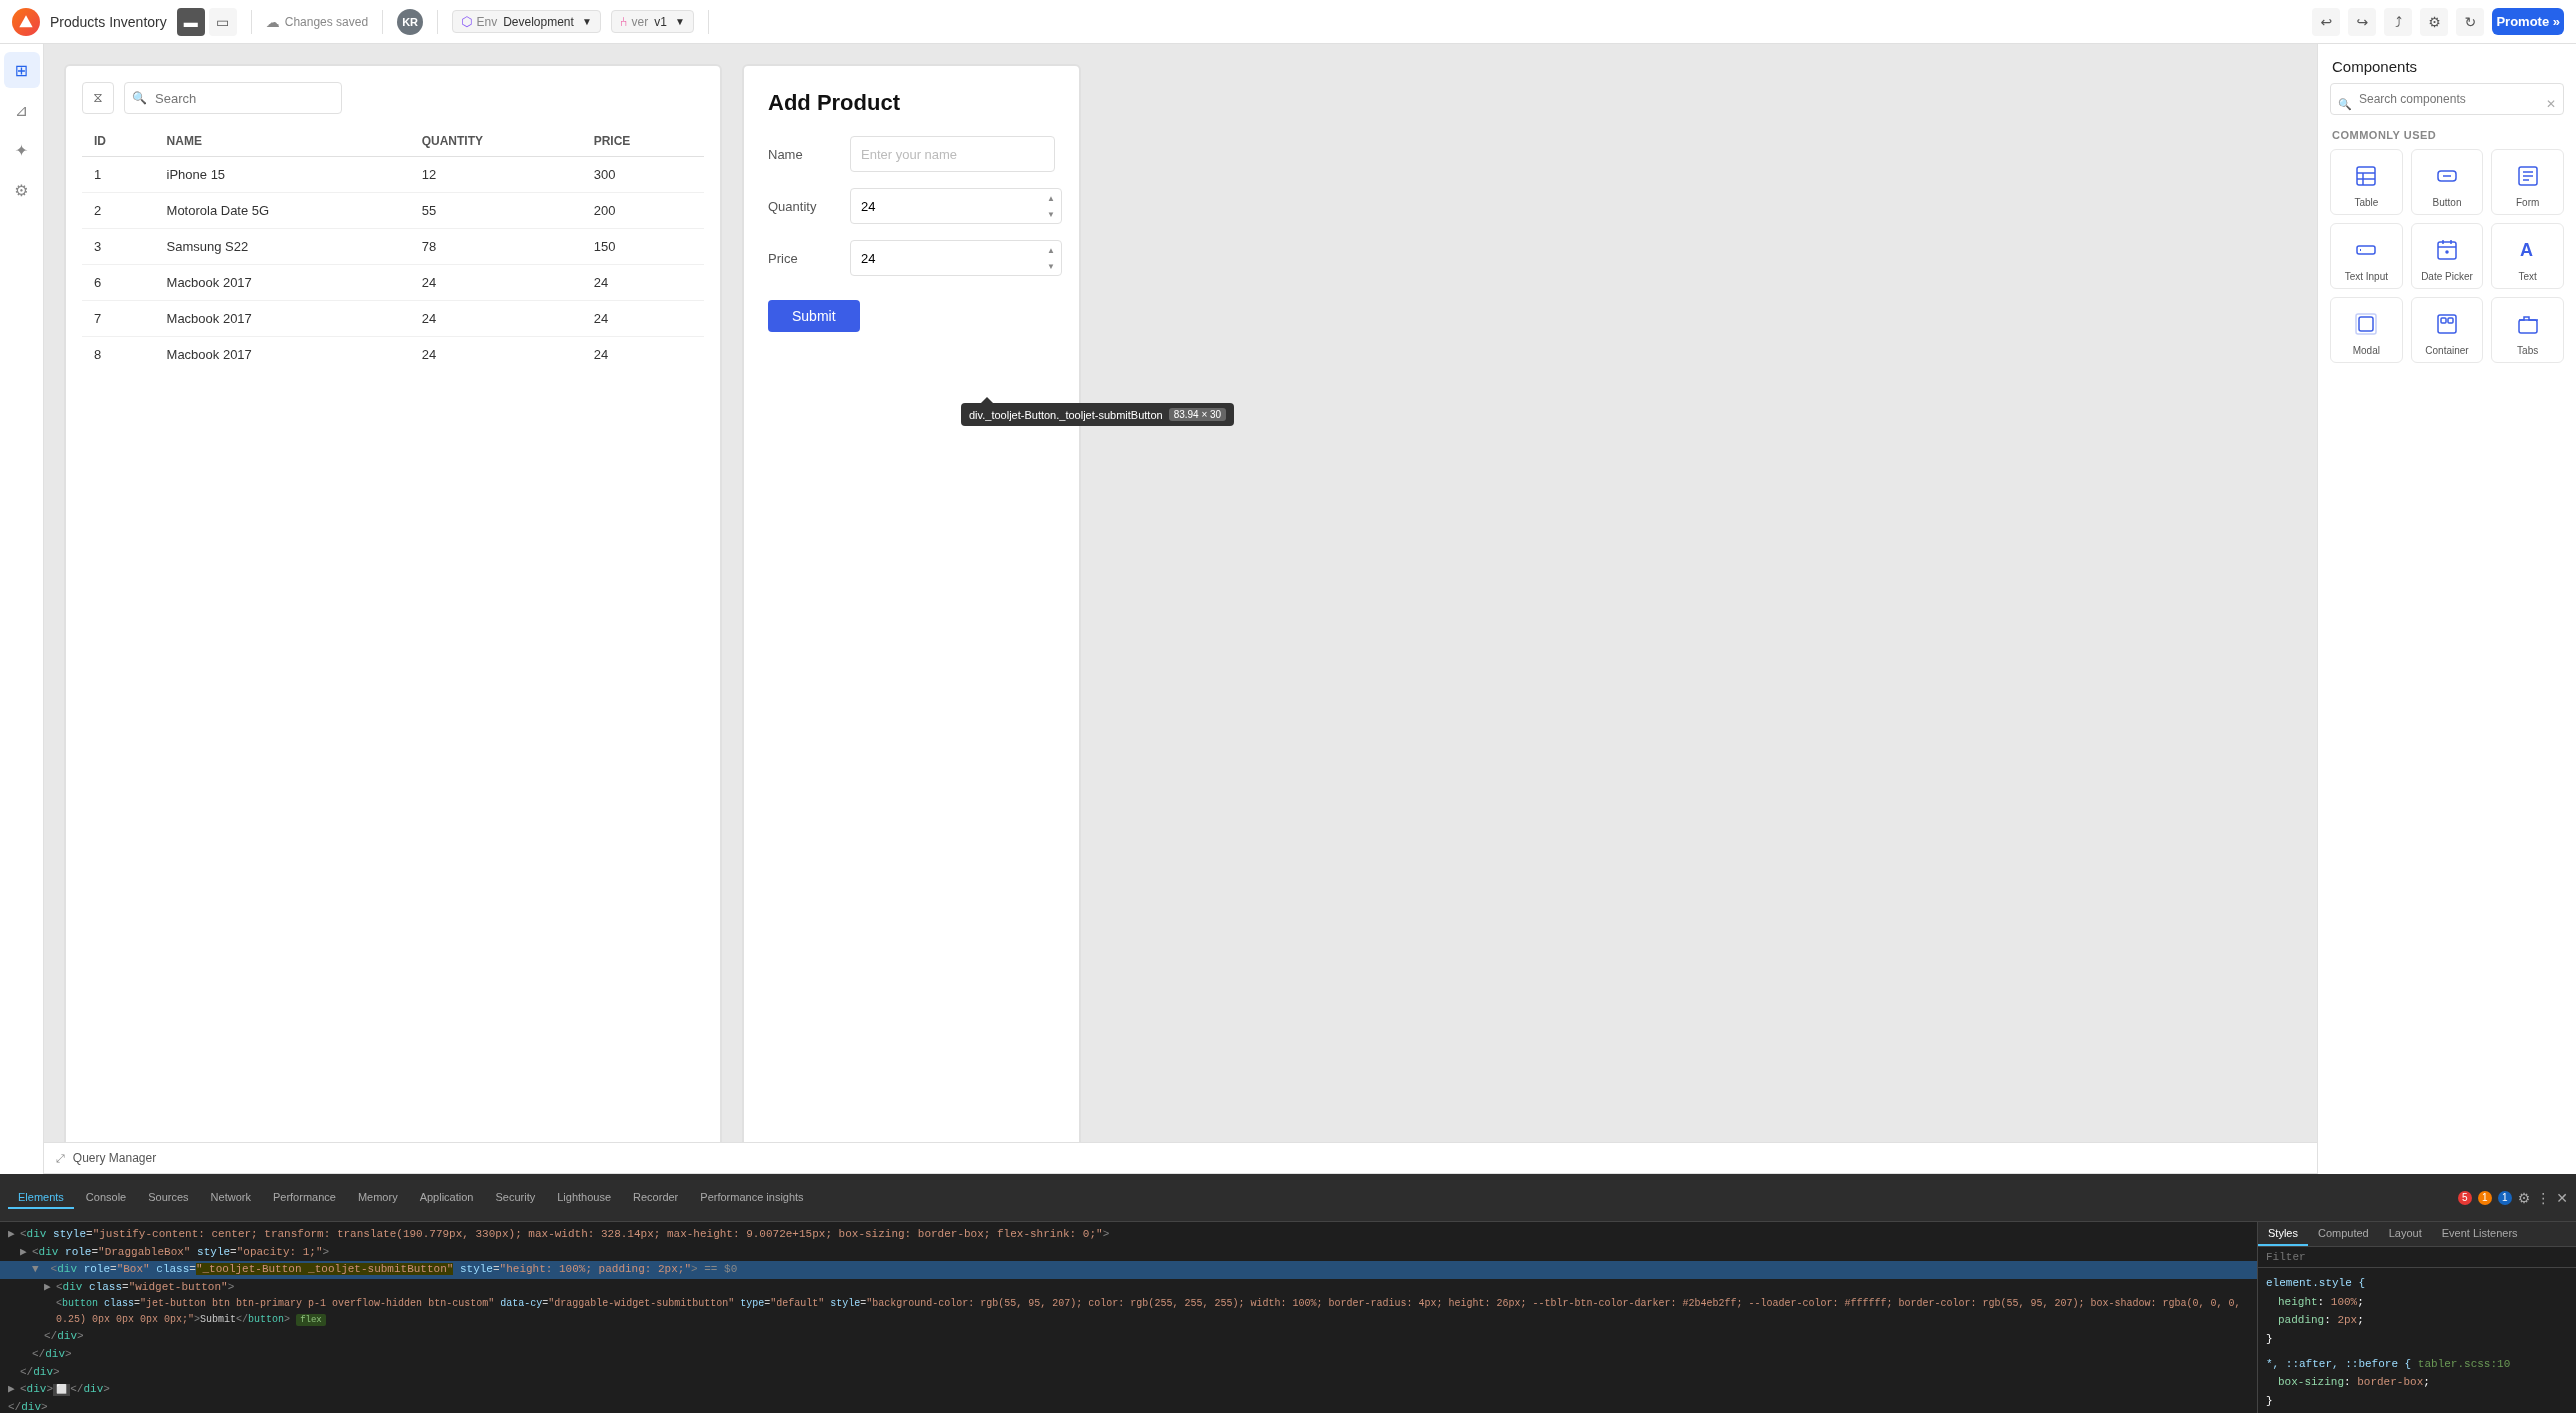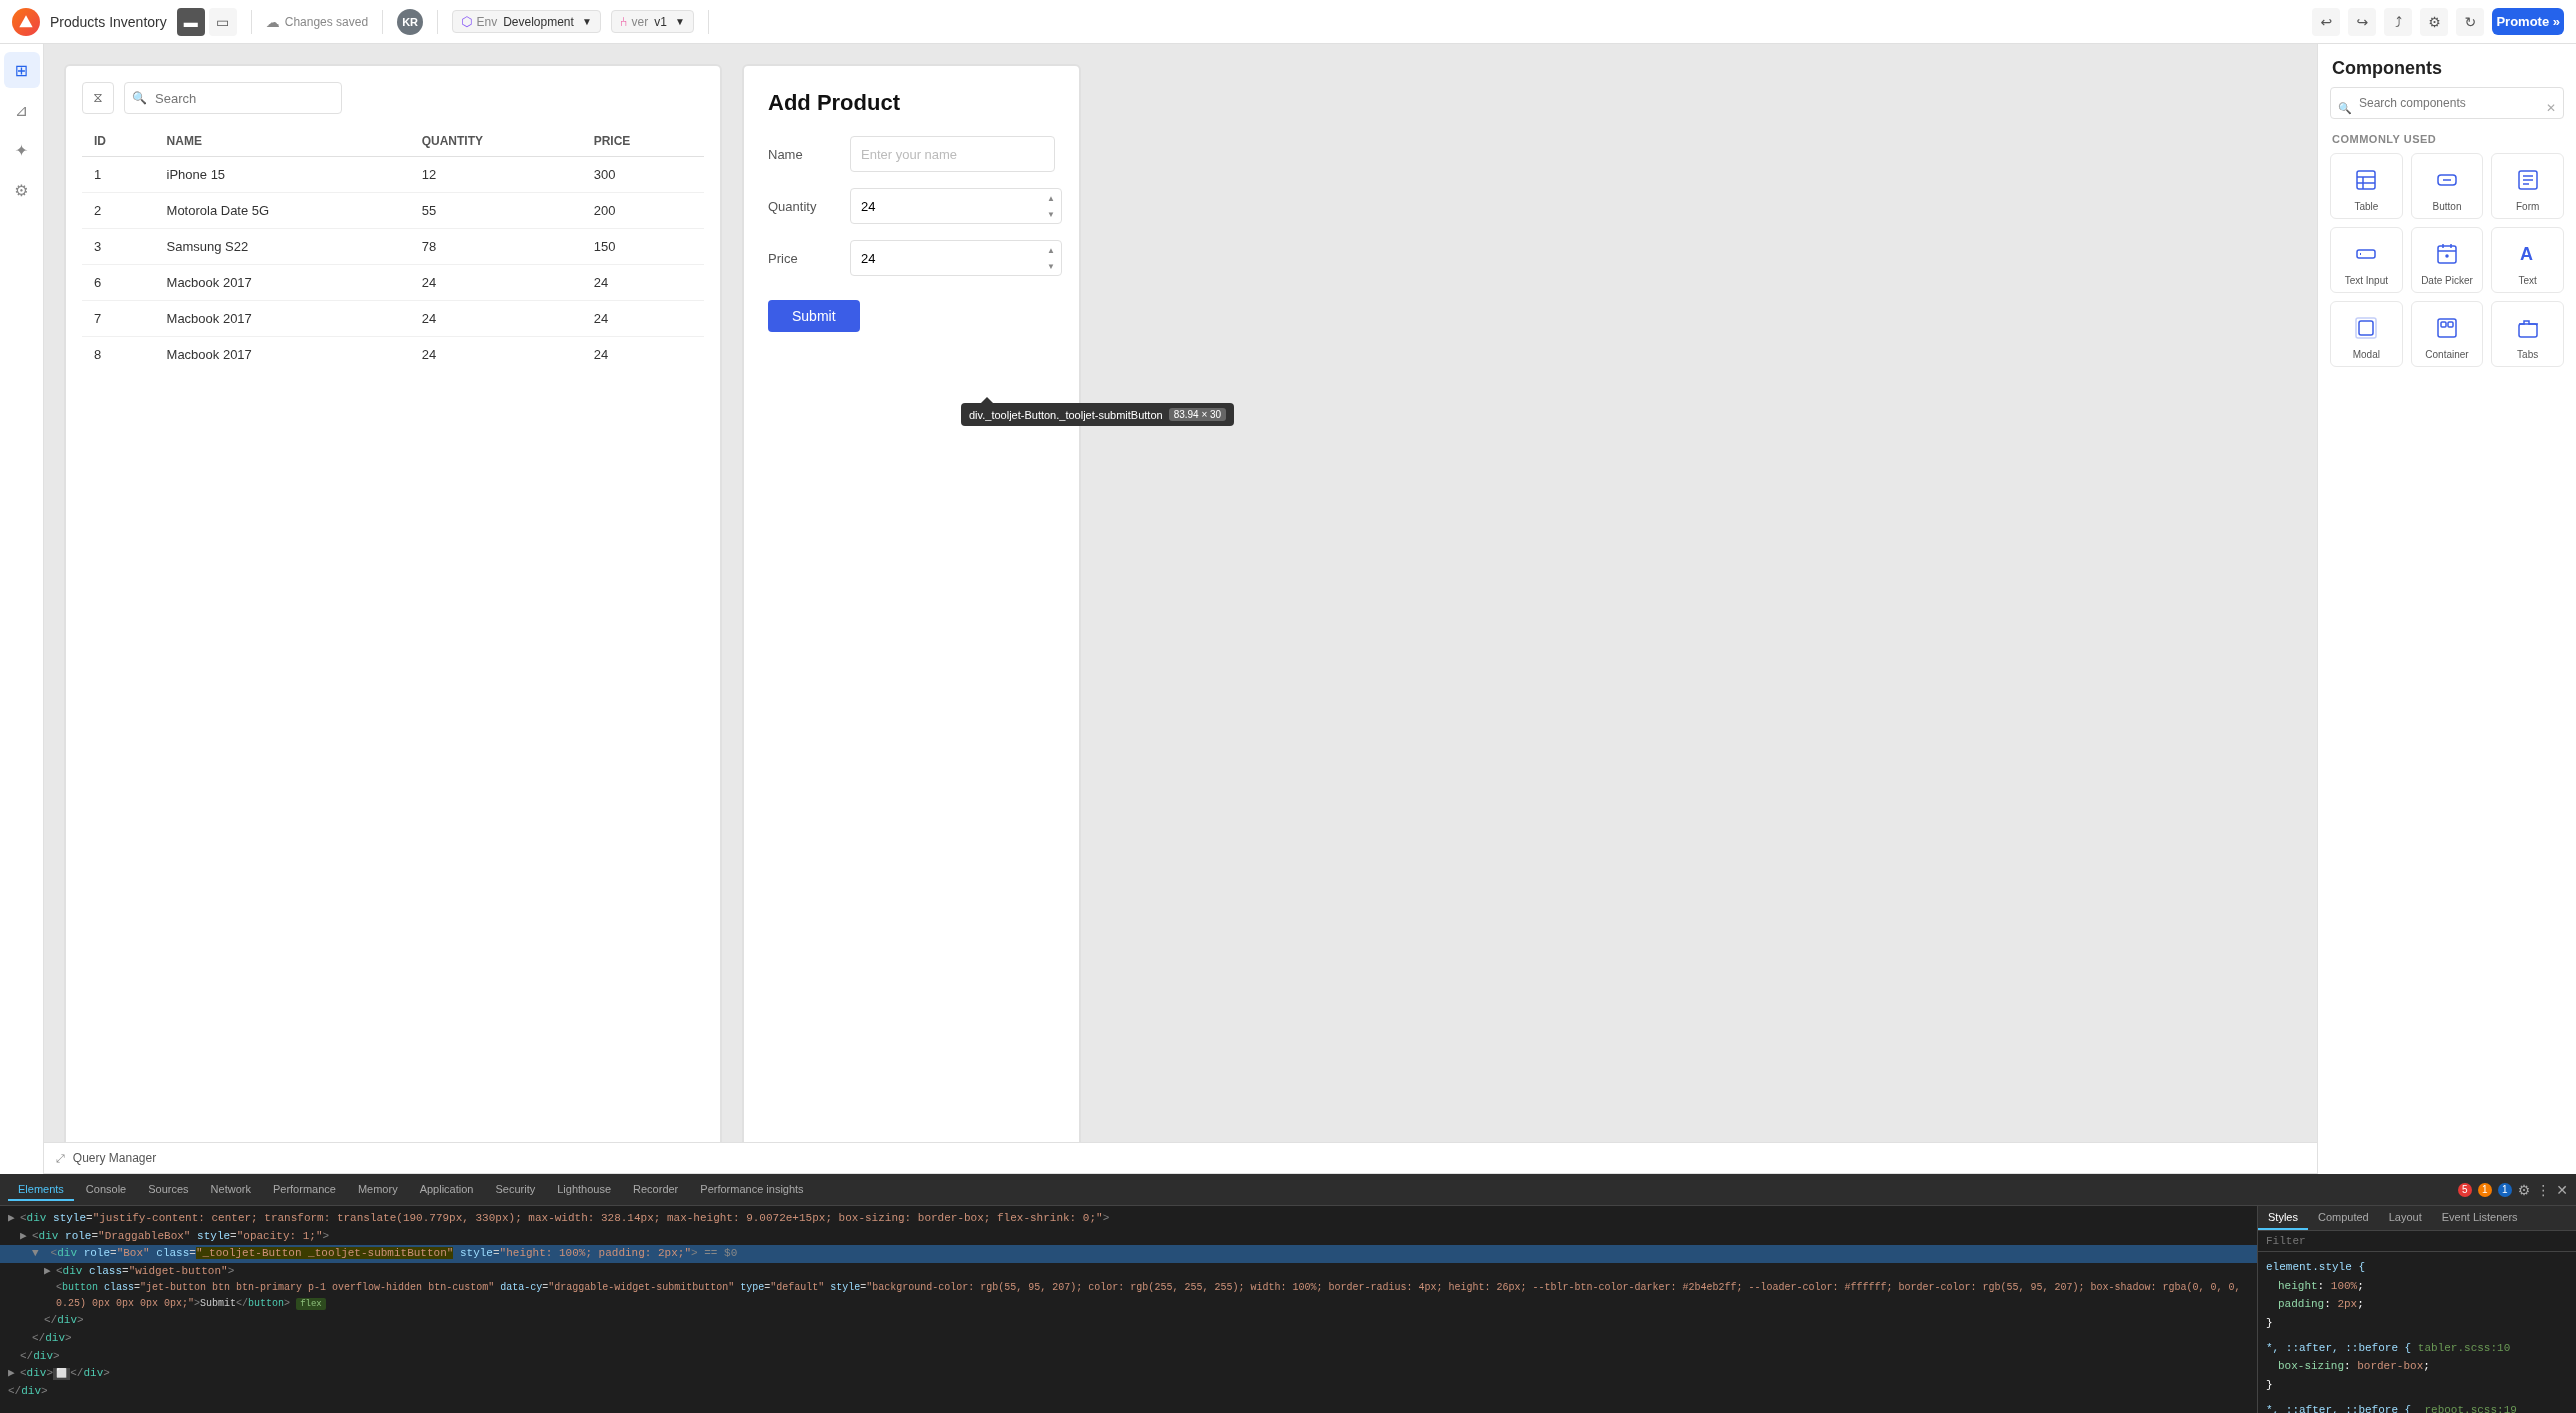--- a/index.html
+++ b/index.html
@@ -89,37 +89,37 @@
       content: ''; position: absolute; top: -6px; left: 20px;
       border: 6px solid transparent; border-bottom-color: #333; border-top: none;
     }
     .tooltip-size { background: #666; border-radius: 3px; padding: 1px 5px; font-size: 10px; }
 
     
     .right-panel {
       position: fixed; top: 44px; right: 0; bottom: 239px; width: 259px;
       background: #fff; border-left: 1px solid #e0e0e0; overflow-y: auto; z-index: 90;
     }
-    .right-panel-title { font-size: 18px; font-weight: 700; color: #222; padding: 14px 14px 8px; }
+    .right-panel-title { font-size: 15px; font-weight: 400; color: #222; padding: 14px 14px 8px; }
     .components-search-wrap { position: relative; padding: 0 12px 10px; }
     .components-search { width: 100%; height: 32px; border: 1px solid #e0e0e0; border-radius: 4px; padding: 0 10px 0 28px; font-size: 12px; outline: none; }
     .components-search-icon { position: absolute; left: 20px; top: 50%; transform: translateY(-50%); color: #aaa; font-size: 11px; }
     .components-search-clear { position: absolute; right: 20px; top: 50%; transform: translateY(-50%); color: #aaa; font-size: 12px; cursor: pointer; }
     .components-section-title { font-size: 11px; font-weight: 600; color: #888; padding: 4px 14px 8px; text-transform: uppercase; letter-spacing: 0.5px; }
     .components-grid { display: grid; grid-template-columns: 1fr 1fr 1fr; gap: 8px; padding: 0 12px 12px; }
     .component-item { border: 1px solid #e8e8e8; border-radius: 6px; padding: 10px 6px 6px; display: flex; flex-direction: column; align-items: center; gap: 5px; cursor: pointer; background: #fff; }
     .component-icon { font-size: 22px; color: #3b5de7; height: 32px; display: flex; align-items: center; justify-content: center; }
     .component-label { font-size: 10px; color: #555; text-align: center; }
 
     
     .devtools {
       position: fixed; bottom: 0; left: 0; right: 0; height: 239px;
       background: #1e1e1e; color: #ccc; font-size: 12px; z-index: 100;
     }
-    .devtools-tabs { display: flex; align-items: center; background: #2d2d2d; border-bottom: 1px solid #444; height: 32px; padding: 0 8px; gap: 2px; overflow-x: auto; }
+    .devtools-tabs { display: flex; align-items: center; background: #2d2d2d; border-bottom: 1px solid #444; height: 48px; padding: 0 8px; gap: 2px; overflow-x: auto; }
     .devtools-tab { padding: 4px 10px; color: #aaa; cursor: pointer; font-size: 11px; border-bottom: 2px solid transparent; white-space: nowrap; }
     .devtools-tab.active { color: #4fc3f7; border-bottom-color: #4fc3f7; }
     .devtools-tab-right { margin-left: auto; display: flex; align-items: center; gap: 6px; }
     .devtools-badge { font-size: 10px; background: #e53935; color: #fff; border-radius: 50%; width: 14px; height: 14px; display: flex; align-items: center; justify-content: center; }
     .devtools-badge.warn { background: #f57c00; }
     .devtools-badge.blue { background: #1565c0; }
     .devtools-content { height: calc(100% - 32px); display: flex; }
     .devtools-left { flex: 1; overflow-y: auto; padding: 4px 0; font-family: 'Courier New', monospace; font-size: 11px; line-height: 1.6; }
     .devtools-right { width: 319px; border-left: 1px solid #444; background: #1e1e1e; }
     .devtools-right-tabs { display: flex; background: #2d2d2d; border-bottom: 1px solid #444; }

